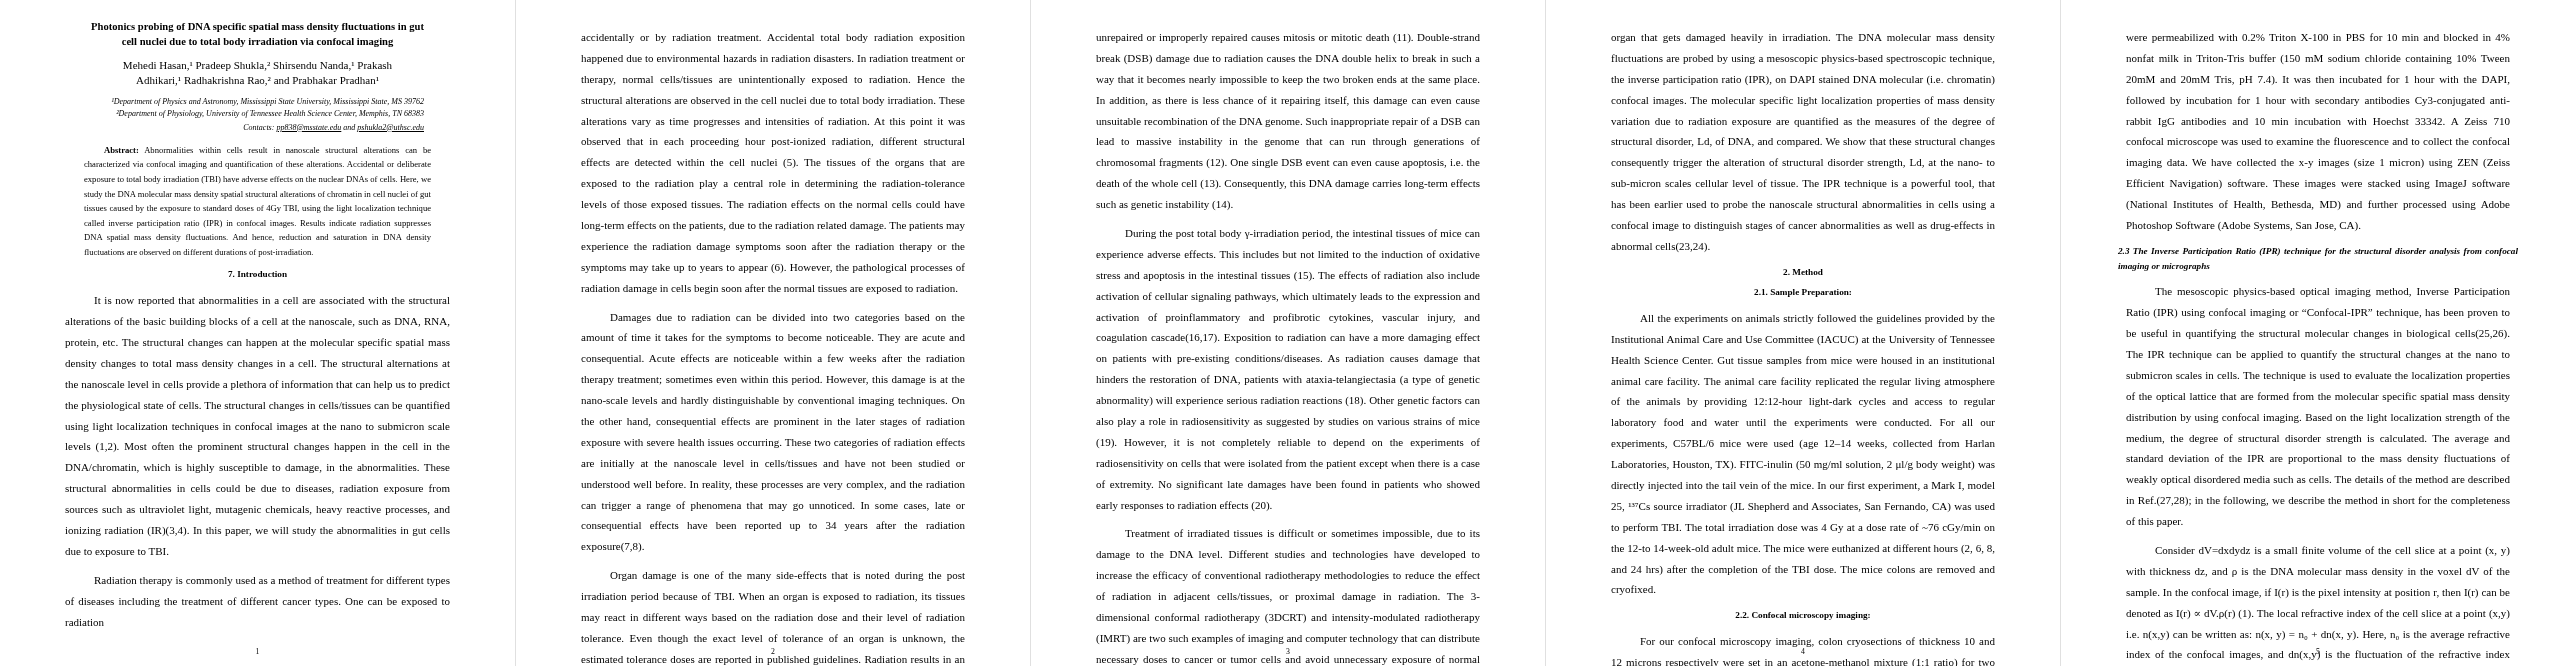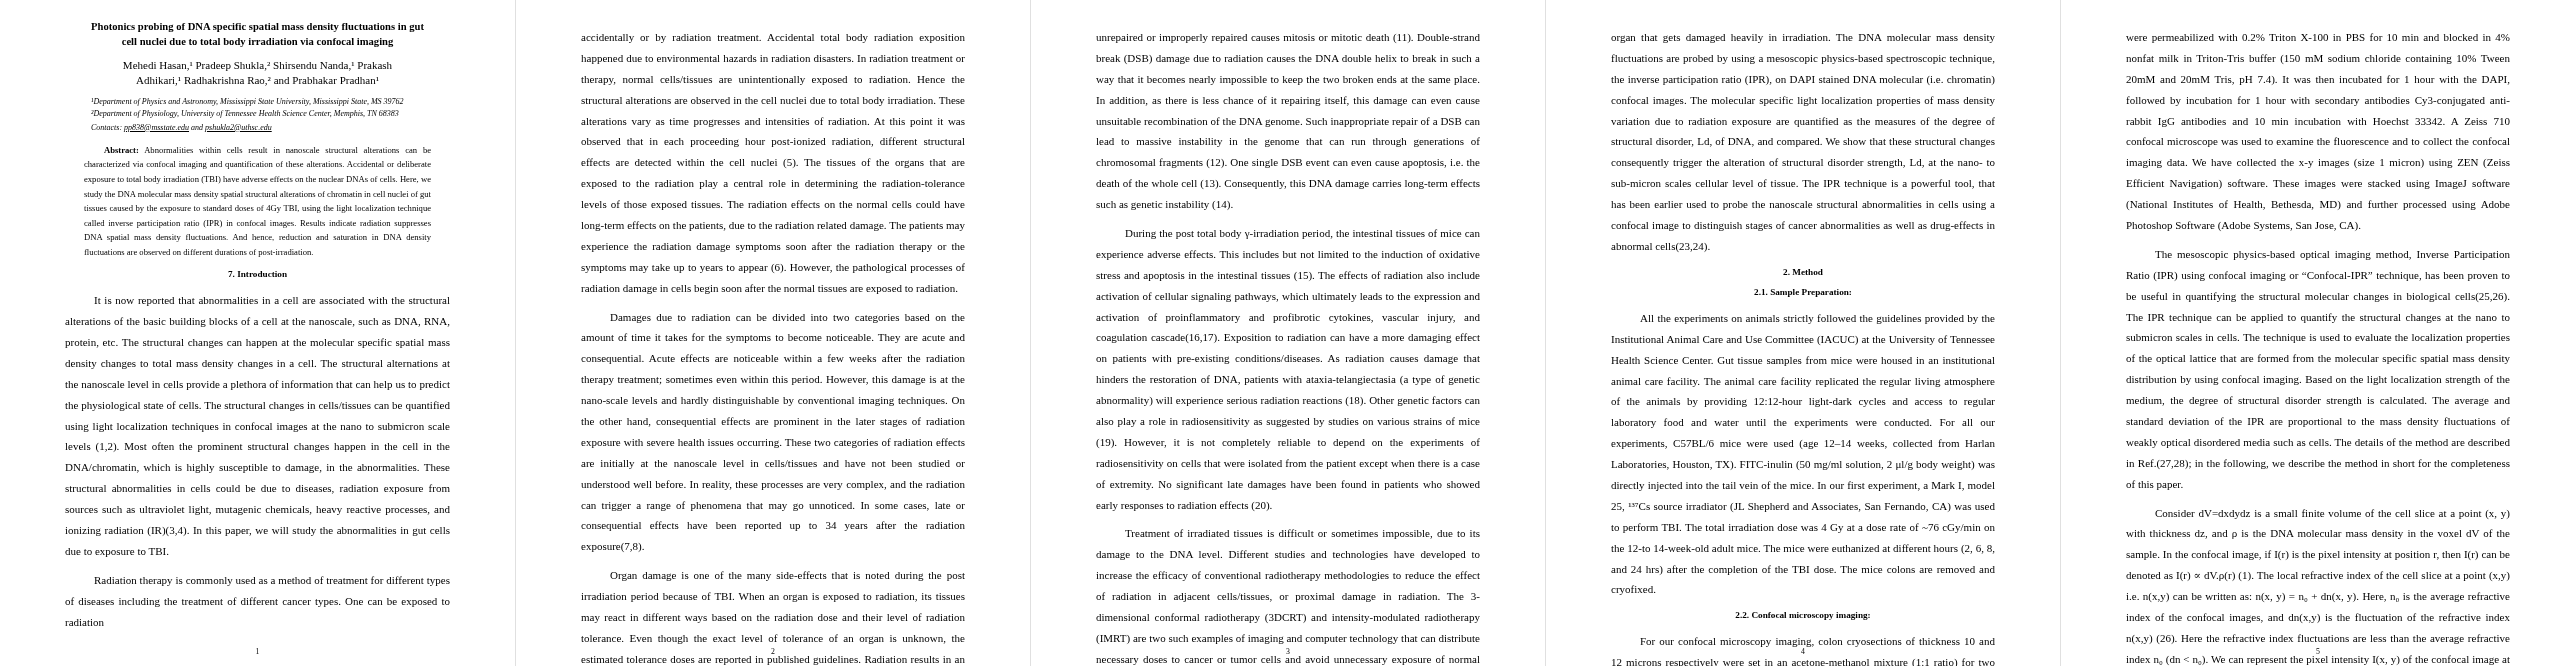--- a/index.html
+++ b/index.html
@@ -39,21 +39,21 @@
   .authors {
     font-size: 11px;
     text-align: center;
     line-height: 1.45;
     max-width: 300px;
     margin: 0 auto 6.7px auto;
   }
   .affil {
     font-size: 8px;
     font-style: italic;
-    text-align: left;
+    text-align: right;
     line-height: 1.5;
     max-width: 333px;
     margin: 0 auto;
   }
   .contacts { margin-top: 1.7px; }
   .email { text-decoration: underline; color: #000; cursor: pointer; }
 
   .abstract {
     font-size: 8.6px;
     line-height: 1.7;
@@ -134,20 +134,21 @@
     <div class="heading">2. Method</div>
     <div class="heading">2.1. Sample Preparation:</div>
     <p class="body indent">All the experiments on animals strictly followed the guidelines provided by the Institutional Animal Care and Use Committee (IACUC) at the University of Tennessee Health Science Center. Gut tissue samples from mice were housed in an institutional animal care facility. The animal care facility replicated the regular living atmosphere of the animals by providing 12:12-hour light-dark cycles and access to regular laboratory food and water until the experiments were conducted. For all our experiments, C57BL/6 mice were used (age 12–14 weeks, collected from Harlan Laboratories, Houston, TX). FITC-inulin (50 mg/ml solution, 2 μl/g body weight) was directly injected into the tail vein of the mice. In our first experiment, a Mark I, model 25, ¹³⁷Cs source irradiator (JL Shepherd and Associates, San Fernando, CA) was used to perform TBI. The total irradiation dose was 4 Gy at a dose rate of ~76 cGy/min on the 12-to 14-week-old adult mice. The mice were euthanized at different hours (2, 6, 8, and 24 hrs) after the completion of the TBI dose. The mice colons are removed and cryofixed.</p>
     <div class="heading">2.2. Confocal microscopy imaging:</div>
     <p class="body indent">For our confocal microscopy imaging, colon cryosections of thickness 10 and 12 microns respectively were set in an acetone-methanol mixture (1:1 ratio) for two minutes (temperature -20°C). Rehydration was performed on the sections using phosphate-buffered saline (PBS). 0.5% Triton X-100 was used to permeabilize the sections in saline for 15 minutes. The tissue sections</p>
     <div class="page-number">4</div>
   </div>
 
   <div class="page">
     <p class="body noindent">were permeabilized with 0.2% Triton X-100 in PBS for 10 min and blocked in 4% nonfat milk in Triton-Tris buffer (150 mM sodium chloride containing 10% Tween 20mM and 20mM Tris, pH 7.4). It was then incubated for 1 hour with the DAPI, followed by incubation for 1 hour with secondary antibodies Cy3-conjugated anti-rabbit IgG antibodies and 10 min incubation with Hoechst 33342. A Zeiss 710 confocal microscope was used to examine the fluorescence and to collect the confocal imaging data. We have collected the x-y images (size 1 micron) using ZEN (Zeiss Efficient Navigation) software. These images were stacked using ImageJ software (National Institutes of Health, Bethesda, MD) and further processed using Adobe Photoshop Software (Adobe Systems, San Jose, CA).</p>
+    <div class="heading heading-italic">2.3 The Inverse Participation Ratio (IPR) technique for the structural disorder analysis from confocal imaging or micrographs</div>
     <p class="body indent">The mesoscopic physics-based optical imaging method, Inverse Participation Ratio (IPR) using confocal imaging or “Confocal-IPR” technique, has been proven to be useful in quantifying the structural molecular changes in biological cells(25,26). The IPR technique can be applied to quantify the structural changes at the nano to submicron scales in cells. The technique is used to evaluate the localization properties of the optical lattice that are formed from the molecular specific spatial mass density distribution by using confocal imaging. Based on the light localization strength of the medium, the degree of structural disorder strength is calculated. The average and standard deviation of the IPR are proportional to the mass density fluctuations of weakly optical disordered media such as cells. The details of the method are described in Ref.(27,28); in the following, we describe the method in short for the completeness of this paper.</p>
     <p class="body indent">Consider dV=dxdydz is a small finite volume of the cell slice at a point (x, y) with thickness dz, and ρ is the DNA molecular mass density in the voxel dV of the sample. In the confocal image, if I(r) is the pixel intensity at position r, then I(r) can be denoted as I(r) ∝ dV.ρ(r) (1). The local refractive index of the cell slice at a point (x,y) i.e. n(x,y) can be written as: n(x, y) = n₀ + dn(x, y). Here, n₀ is the average refractive index of the confocal images, and dn(x,y) is the fluctuation of the refractive index n(x,y) (26). Here the refractive index fluctuations are less than the average refractive index n₀ (dn &lt; n₀). We can represent the pixel intensity I(x, y) of the confocal image at a position (x, y) which is linearly proportional to the refractive index n(x, y) of the voxel(27,28), i.e.:</p>
     <div class="equation">n₀ + dn(x, y) ∝ I₀ + dI(x, y)</div>
     <div class="page-number">5</div>
   </div>
 
 </div>
 
 
 </body></html>

